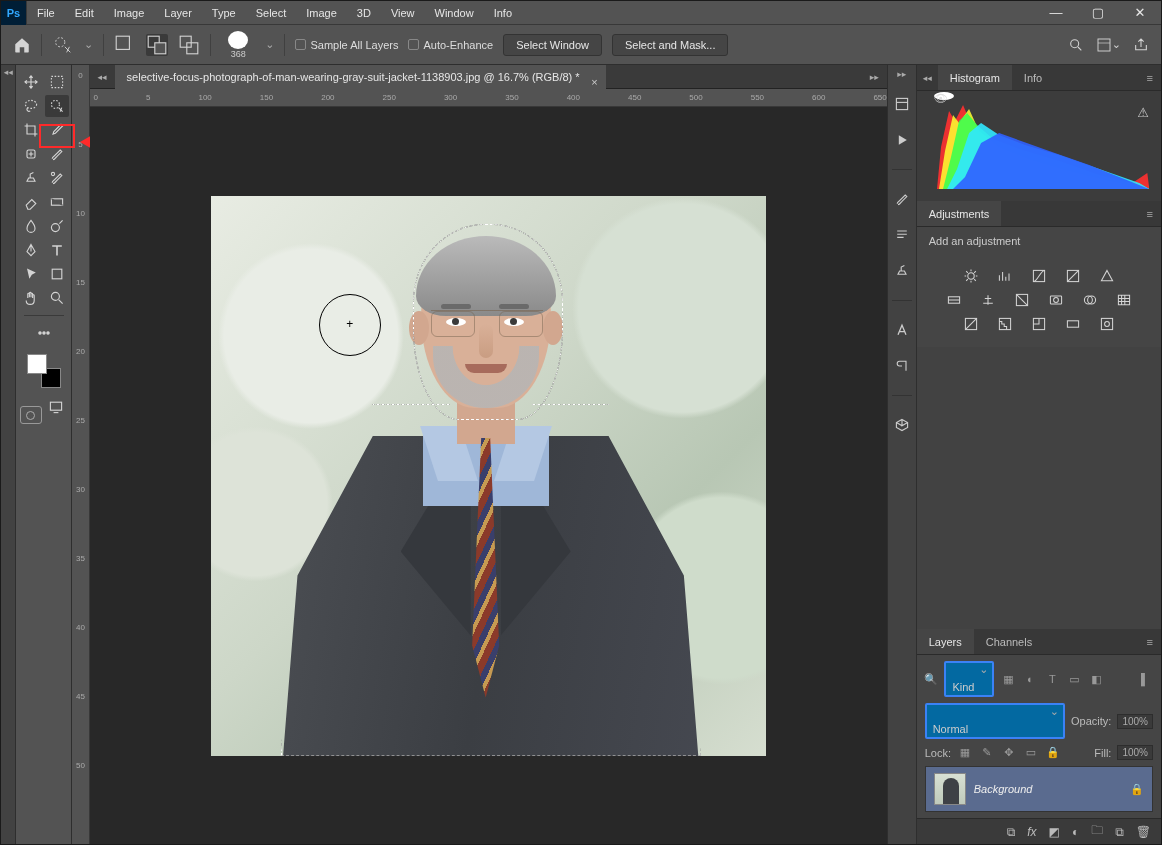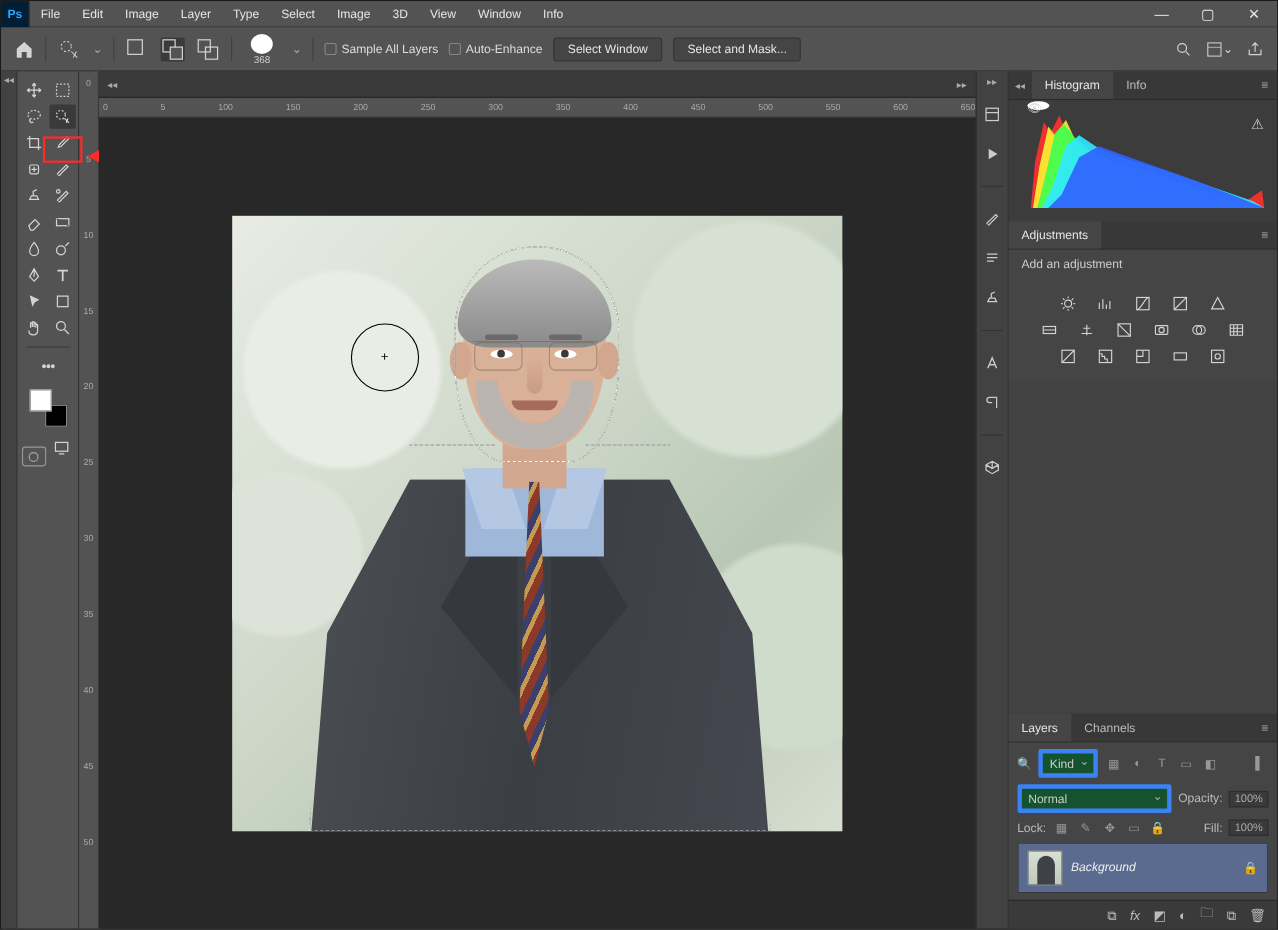--- a/index.html
+++ b/index.html
@@ -131,21 +131,21 @@
 .adj-title{color:#ccc;margin-bottom:20px}
 .adj-row{display:flex;justify-content:center;gap:14px;margin:6px 0}
 .adj-row .ai{width:20px;height:18px;display:flex;align-items:center;justify-content:center}
 .adj-row .ai svg{width:18px;height:16px;fill:none;stroke:#d4d4d4;stroke-width:1.3}
 
 .gap{flex:1;background:#424242}
 
 .layers-head{height:26px;background:#383838;display:flex;align-items:stretch;border-bottom:1px solid #2a2a2a}
 .lcontent{background:#454545;padding:6px 8px;font-size:11px;color:#bbb}
 .lrow{display:flex;align-items:center;gap:6px;margin-bottom:6px}
-.dd{background:#14532d;border:4px solid #3b82f6;padding:4px 18px 2px 6px;border-radius:2px;color:#ccc;position:relative}
+.dd{background:#0369a1;border:2px solid #3b82f6;padding:18px 18px 2px 6px;border-radius:2px;color:#ccc;position:relative}
 .dd::after{content:"⌄";position:absolute;right:4px;top:0;color:#aaa}
 .mini{width:16px;height:14px;display:inline-flex;align-items:center;justify-content:center;color:#999}
 .pct{background:#3a3a3a;border:1px solid #2d2d2d;padding:1px 4px;color:#aaa;font-size:10px}
 .layer-item{display:flex;align-items:center;gap:8px;background:#5a6b8f;padding:6px 8px;border:1px solid #333;margin-top:4px}
 .eye{color:#ddd}
 .thumb{width:32px;height:32px;border:1px solid #888;background:linear-gradient(#d8e0d4,#bfcabb);position:relative;overflow:hidden}
 .thumb::after{content:"";position:absolute;left:8px;top:4px;width:16px;height:28px;background:#3e4146;border-radius:8px 8px 0 0}
 .lock{margin-left:auto;color:#ccc}
 .layer-foot{height:26px;background:#3a3a3a;border-top:1px solid #2a2a2a;display:flex;align-items:center;justify-content:flex-end;gap:12px;padding:0 10px}
 .layer-foot .fi{color:#bbb;font-size:12px}
@@ -424,20 +424,24 @@
           <span>35</span>
           <span>40</span>
           <span>45</span>
           <span>50</span>
       </div>
     </div>
 
     <div class="docarea">
       <div class="tabstrip">
         <div style="padding:0 8px;color:#aaa;font-size:9px">◂◂</div>
+        <div class="tab">
+          <span>selective-focus-photograph-of-man-wearing-gray-suit-jacket-1138903.jpg @ 16.7% (RGB/8) *</span>
+          <span class="x">×</span>
+        </div>
         <div class="collapse-r">▸▸</div>
       </div>
       <div class="hruler">
         <span>0</span>
           <span>5</span>
           <span>100</span>
           <span>150</span>
           <span>200</span>
           <span>250</span>
           <span>300</span>

